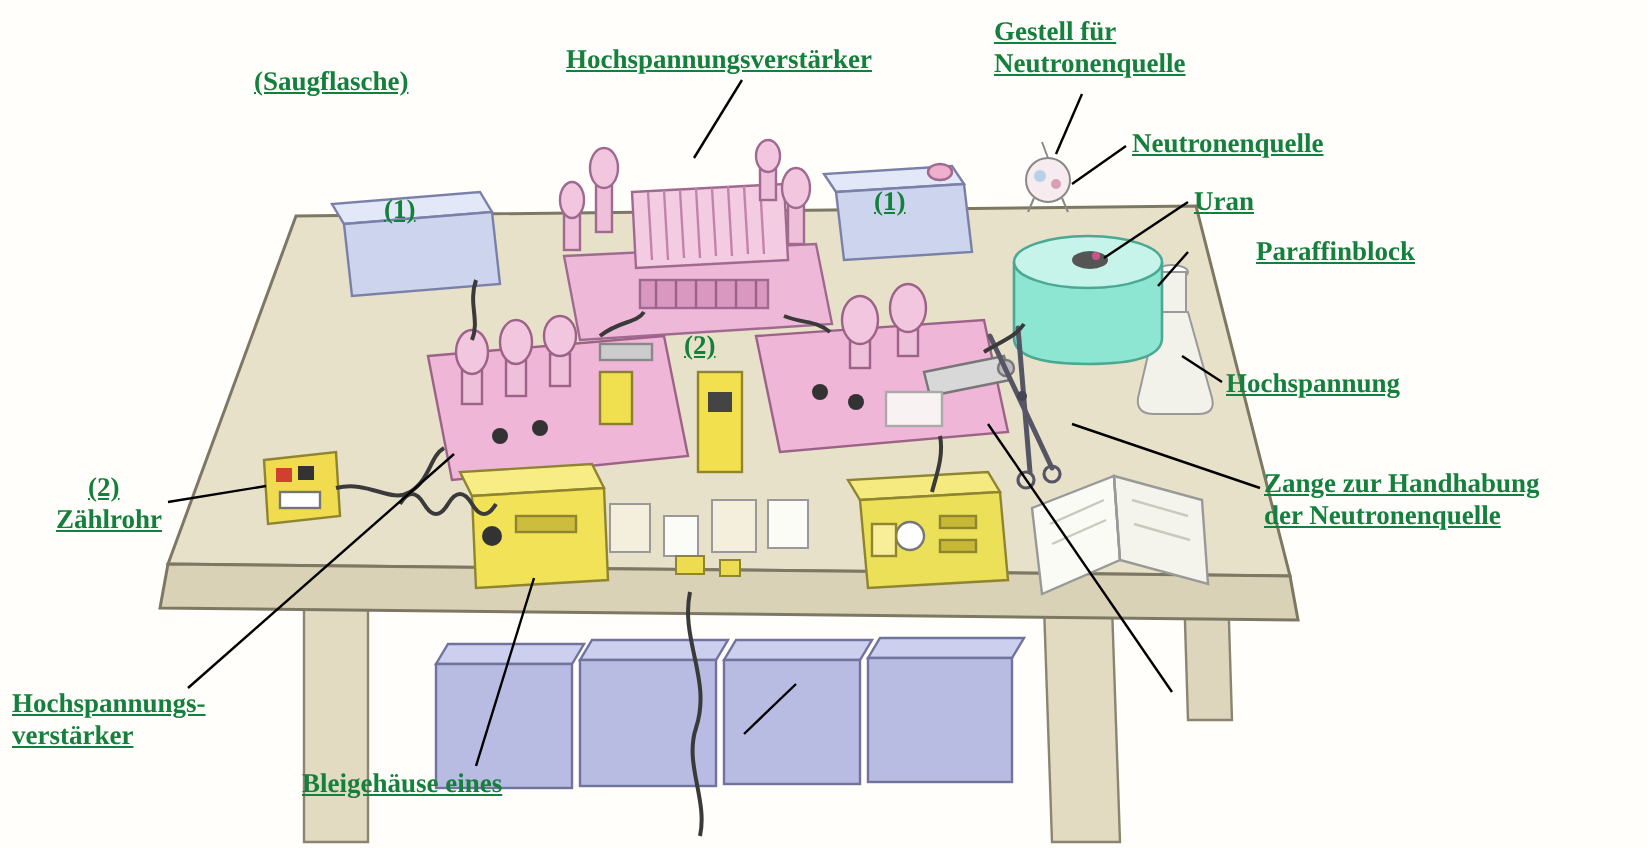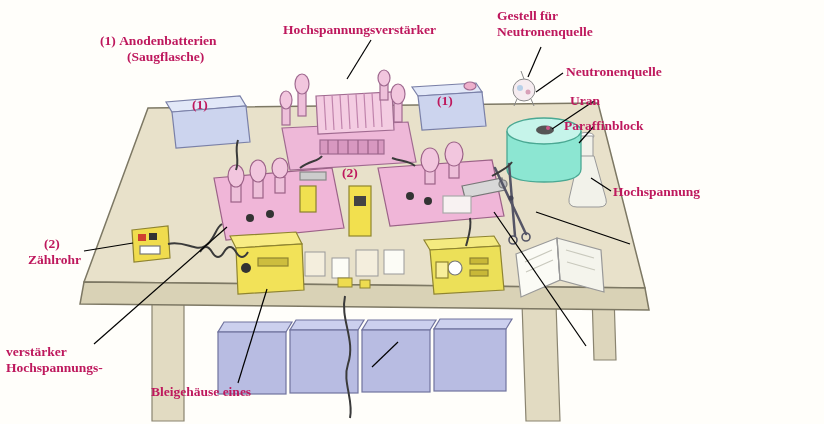--- a/index.html
+++ b/index.html
@@ -1,20 +1,20 @@
 <!DOCTYPE html>
 <html><head>
 <meta charset="utf-8">
 <style>
   html,body{margin:0;padding:0;background:#fffefa;}
   .scene{position:relative;width:824px;height:424px;background:#fffefa;overflow:hidden;
          font-family:"Liberation Serif",serif;}
   svg{position:absolute;left:0;top:0;}
-  .lbl{position:absolute;font:bold 13.5px "Liberation Serif",serif;color:#be185d;
-       line-height:16px;white-space:nowrap;}
+  .lbl{position:absolute;font:bold 13.5px "Liberation Serif",serif;color:#15803d;
+       line-height:16px;white-space:nowrap;text-decoration:underline;}
   .lbl .line{display:block;}
 </style>
 </head>
 <body>
 
 <div class="scene">
 
 <svg width="824" height="424" viewBox="0 0 824 424">
 
   <g>
@@ -197,49 +197,52 @@
     <line x1="630" y1="244" x2="536" y2="212"></line>
     <line x1="586" y1="346" x2="494" y2="212"></line>
     <line x1="372" y1="367" x2="398" y2="342"></line>
     <line x1="238" y1="383" x2="267" y2="289"></line>
     <line x1="94" y1="344" x2="227" y2="227"></line>
     <line x1="84" y1="251" x2="133" y2="243"></line>
   </g>
 </svg>
 
   <div class="lbl" style="left:100px;top:33px;">
-    <span class="line"><span>(1)</span>&nbsp;<span>Anodenbatterien</span></span>
     <span class="line" style="margin-left:27px;"><span>(Saugflasche)</span></span>
   </div>
 
   <div class="lbl" style="left:283px;top:22px;">Hochspannungsverstärker</div>
 
   <div class="lbl" style="left:497px;top:8px;">
     <span class="line">Gestell für</span>
     <span class="line">Neutronenquelle</span>
   </div>
 
   <div class="lbl" style="left:566px;top:64px;">Neutronenquelle</div>
 
-  <div class="lbl" style="left:570px;top:93px;">Uran</div>
-
-  <div class="lbl" style="left:564px;top:118px;">Paraffinblock</div>
+  <div class="lbl" style="left:597px;top:93px;">Uran</div>
+
+  <div class="lbl" style="left:628px;top:118px;">Paraffinblock</div>
 
   <div class="lbl" style="left:613px;top:184px;">Hochspannung</div>
 
+  <div class="lbl" style="left:632px;top:234px;">
+    <span class="line">Zange zur Handhabung</span>
+    <span class="line">der Neutronenquelle</span>
+  </div>
 
 
 
   <div class="lbl" style="left:151px;top:384px;text-align:center;">
     <span class="line">Bleigehäuse eines</span>
   </div>
 
   <div class="lbl" style="left:6px;top:344px;">
+    <span class="line">Hochspannungs-</span>
     <span class="line">verstärker</span>
-    <span class="line">Hochspannungs-</span>
   </div>
 
   <div class="lbl" style="left:28px;top:236px;">
     <span class="line" style="padding-left:16px;"><span>(2)</span></span>
     <span class="line">Zählrohr</span>
   </div>
 
   <div class="lbl" style="left:192px;top:97px;">(1)</div>
   <div class="lbl" style="left:437px;top:93px;">(1)</div>
   <div class="lbl" style="left:342px;top:165px;">(2)</div>

